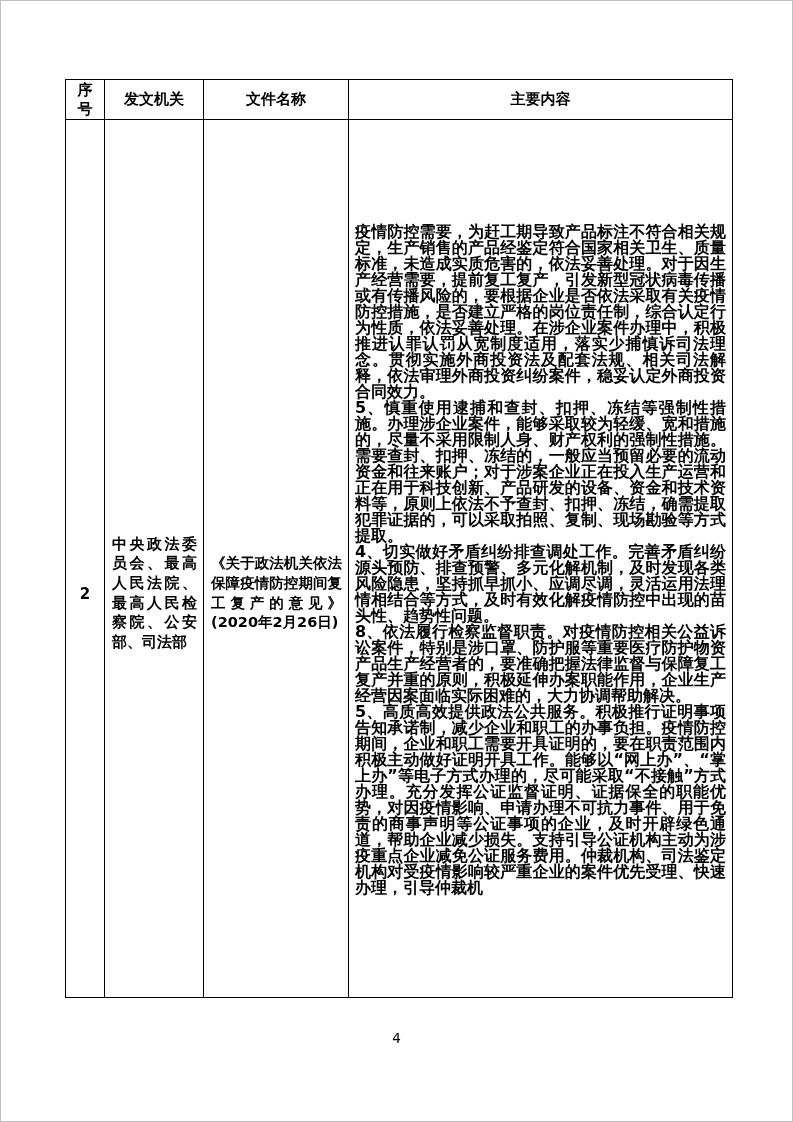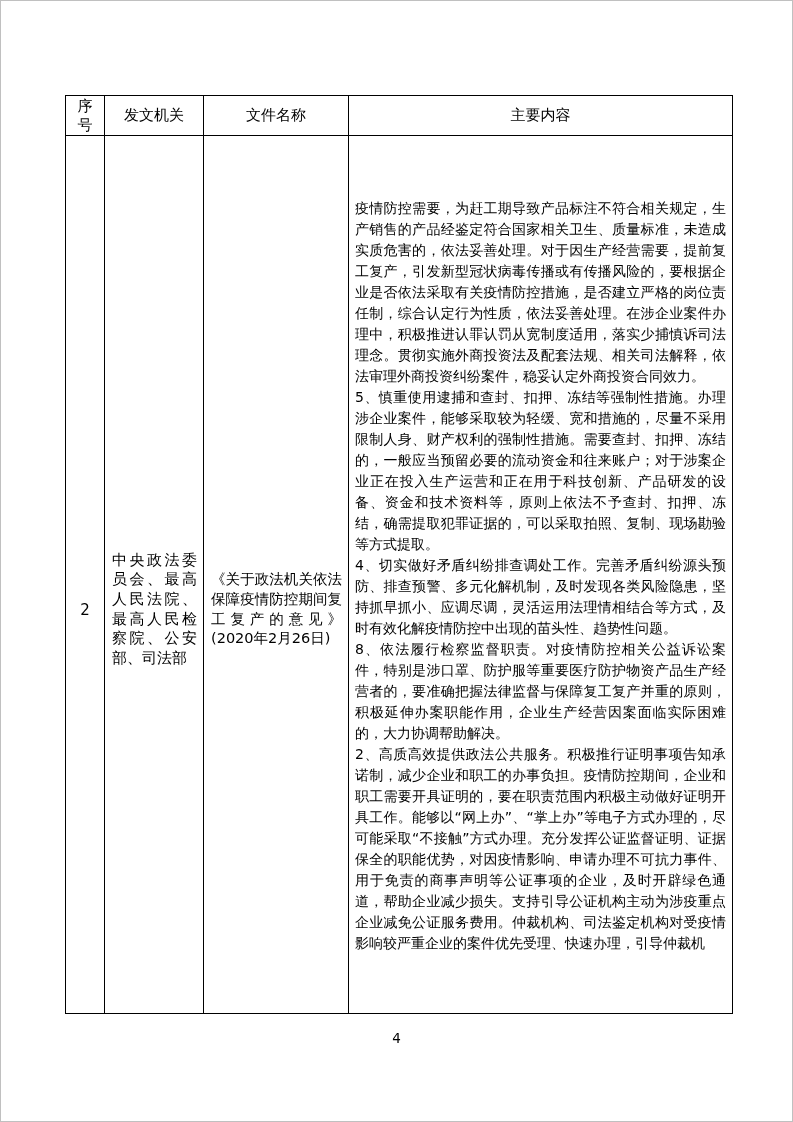--- a/index.html
+++ b/index.html
@@ -11,24 +11,24 @@
     width: 793px;
     height: 1122px;
     background: #ffffff;
     border: 1px solid #c0c0c0;
     overflow: hidden;
   }
 
   .doc-table {
     position: absolute;
     left: 64px;
-    top: 94px;
+    top: 78px;
     width: 668px;
     border: 1px solid #000;
-    font-weight: 400;
+    font-weight: 700;
   }
 
   .tr {
     display: grid;
     grid-template-columns: 39px 99px 145px 1fr;
   }
 
   .header-row { height: 40px; }
   .header-row .cell {
     border-bottom: 1px solid #000;
@@ -68,22 +68,22 @@
     padding: 70px 6px 0 7px;
     font-size: 14.5px;
     line-height: 19.6px;
     text-align: justify;
     line-break: strict;
   }
 
   .cell-content {
     justify-content: flex-start;
     padding: 3px 6px 0 6px;
-    font-size: 14px;
-    line-height: 21px;
+    font-size: 16px;
+    line-height: 16px;
     text-align: justify;
     line-break: strict;
   }
   .cell-content p { margin: 0; }
 
   .page-number {
     position: absolute;
     left: 0;
     top: 1029px;
     width: 100%;
@@ -108,21 +108,21 @@
 
     <div class="tr body-row">
       <div class="cell c1 cell-serial">2</div>
       <div class="cell c2 cell-authority">中央政法委员会、最高人民法院、最高人民检察院、公安部、司法部</div>
       <div class="cell c3 cell-doctitle">《关于政法机关依法保障疫情防控期间复工复产的意见》(2020年2月26日)</div>
       <div class="cell c4 cell-content">
         <p>疫情防控需要，为赶工期导致产品标注不符合相关规定，生产销售的产品经鉴定符合国家相关卫生、质量标准，未造成实质危害的，依法妥善处理。对于因生产经营需要，提前复工复产，引发新型冠状病毒传播或有传播风险的，要根据企业是否依法采取有关疫情防控措施，是否建立严格的岗位责任制，综合认定行为性质，依法妥善处理。在涉企业案件办理中，积极推进认罪认罚从宽制度适用，落实少捕慎诉司法理念。贯彻实施外商投资法及配套法规、相关司法解释，依法审理外商投资纠纷案件，稳妥认定外商投资合同效力。</p>
         <p>5、慎重使用逮捕和查封、扣押、冻结等强制性措施。办理涉企业案件，能够采取较为轻缓、宽和措施的，尽量不采用限制人身、财产权利的强制性措施。需要查封、扣押、冻结的，一般应当预留必要的流动资金和往来账户；对于涉案企业正在投入生产运营和正在用于科技创新、产品研发的设备、资金和技术资料等，原则上依法不予查封、扣押、冻结，确需提取犯罪证据的，可以采取拍照、复制、现场勘验等方式提取。</p>
         <p>4、切实做好矛盾纠纷排查调处工作。完善矛盾纠纷源头预防、排查预警、多元化解机制，及时发现各类风险隐患，坚持抓早抓小、应调尽调，灵活运用法理情相结合等方式，及时有效化解疫情防控中出现的苗头性、趋势性问题。</p>
         <p>8、依法履行检察监督职责。对疫情防控相关公益诉讼案件，特别是涉口罩、防护服等重要医疗防护物资产品生产经营者的，要准确把握法律监督与保障复工复产并重的原则，积极延伸办案职能作用，企业生产经营因案面临实际困难的，大力协调帮助解决。</p>
-        <p>2、高质高效提供政法公共服务。积极推行证明事项告知承诺制，减少企业和职工的办事负担。疫情防控期间，企业和职工需要开具证明的，要在职责范围内积极主动做好证明开具工作。能够以“网上办”、“掌上办”等电子方式办理的，尽可能采取“不接触”方式办理。充分发挥公证监督证明、证据保全的职能优势，对因疫情影响、申请办理不可抗力事件、用于免责的商事声明等公证事项的企业，及时开辟绿色通道，帮助企业减少损失。支持引导公证机构主动为涉疫重点企业减免公证服务费用。仲裁机构、司法鉴定机构对受疫情影响较严重企业的案件优先受理、快速办理，引导仲裁机</p>
+        <p>5、高质高效提供政法公共服务。积极推行证明事项告知承诺制，减少企业和职工的办事负担。疫情防控期间，企业和职工需要开具证明的，要在职责范围内积极主动做好证明开具工作。能够以“网上办”、“掌上办”等电子方式办理的，尽可能采取“不接触”方式办理。充分发挥公证监督证明、证据保全的职能优势，对因疫情影响、申请办理不可抗力事件、用于免责的商事声明等公证事项的企业，及时开辟绿色通道，帮助企业减少损失。支持引导公证机构主动为涉疫重点企业减免公证服务费用。仲裁机构、司法鉴定机构对受疫情影响较严重企业的案件优先受理、快速办理，引导仲裁机</p>
       </div>
     </div>
 
   </div>
 
   <div class="page-number">4</div>
 
 </div>
 
 </body></html>

